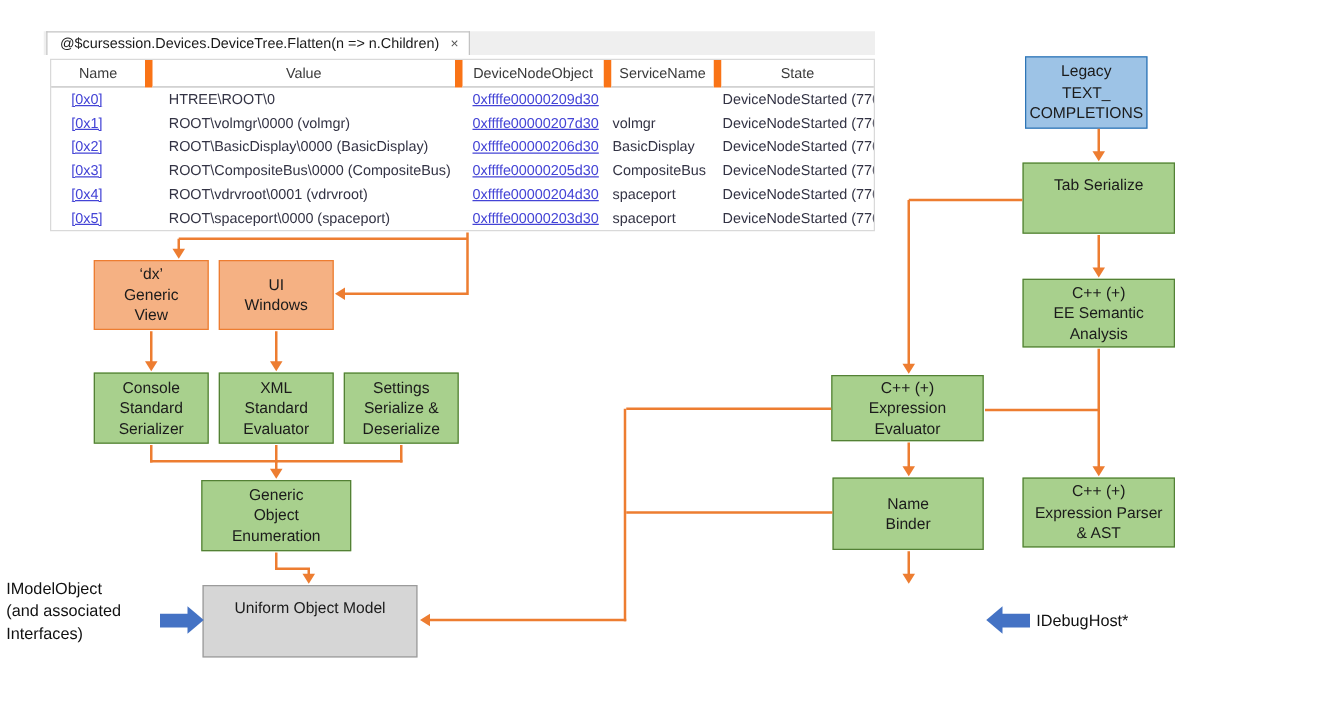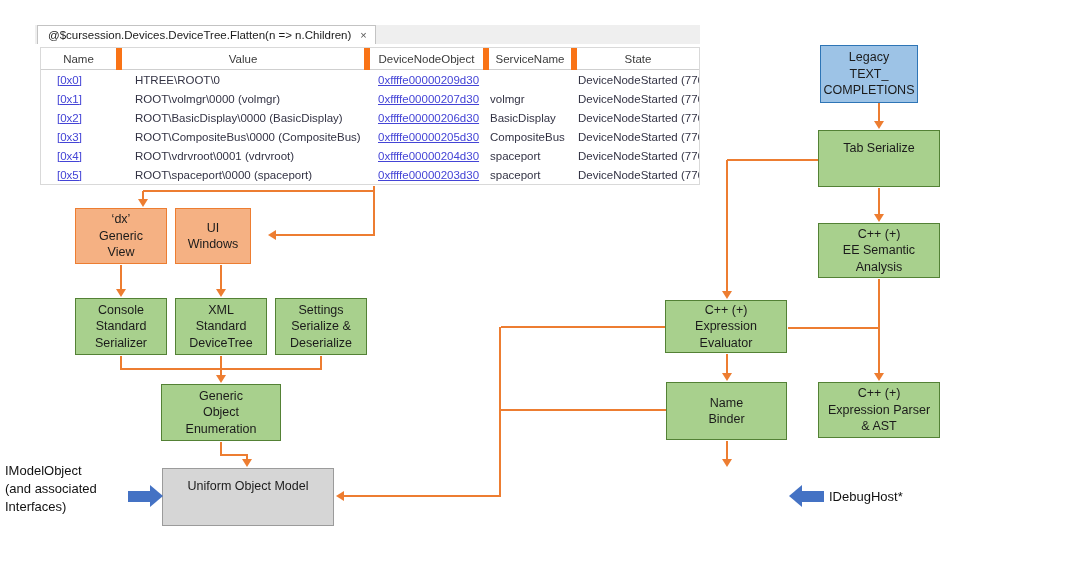--- a/index.html
+++ b/index.html
@@ -141,28 +141,28 @@
 Expression Parser
 &amp; AST</div>
   <div class="box green" style="left:665px;top:300px;width:122px;height:53px;">C++ (+)
 Expression
 Evaluator</div>
   <div class="box green" style="left:666px;top:382px;width:121px;height:58px;">Name
 Binder</div>
   <div class="box orange" style="left:75px;top:208px;width:92px;height:56px;">‘dx’
 Generic
 View</div>
-  <div class="box orange" style="left:175px;top:208px;width:76px;height:56px;">UI
+  <div class="box orange" style="left:175px;top:208px;width:92px;height:56px;">UI
 Windows</div>
   <div class="box green" style="left:75px;top:298px;width:92px;height:57px;">Console
 Standard
 Serializer</div>
   <div class="box green" style="left:175px;top:298px;width:92px;height:57px;">XML
 Standard
-DeviceTree</div>
+Evaluator</div>
   <div class="box green" style="left:161px;top:384px;width:120px;height:57px;">Generic
 Object
 Enumeration</div>
   <div class="box green" style="left:275px;top:298px;width:92px;height:57px;">Settings
 Serialize &amp;
 Deserialize</div>
   <div class="box gray top-align" style="left:162px;top:468px;width:172px;height:58px;">Uniform Object Model</div>
 
   <div class="lbl" style="left:5px;top:462px;text-align:left;">IModelObject
 (and associated

